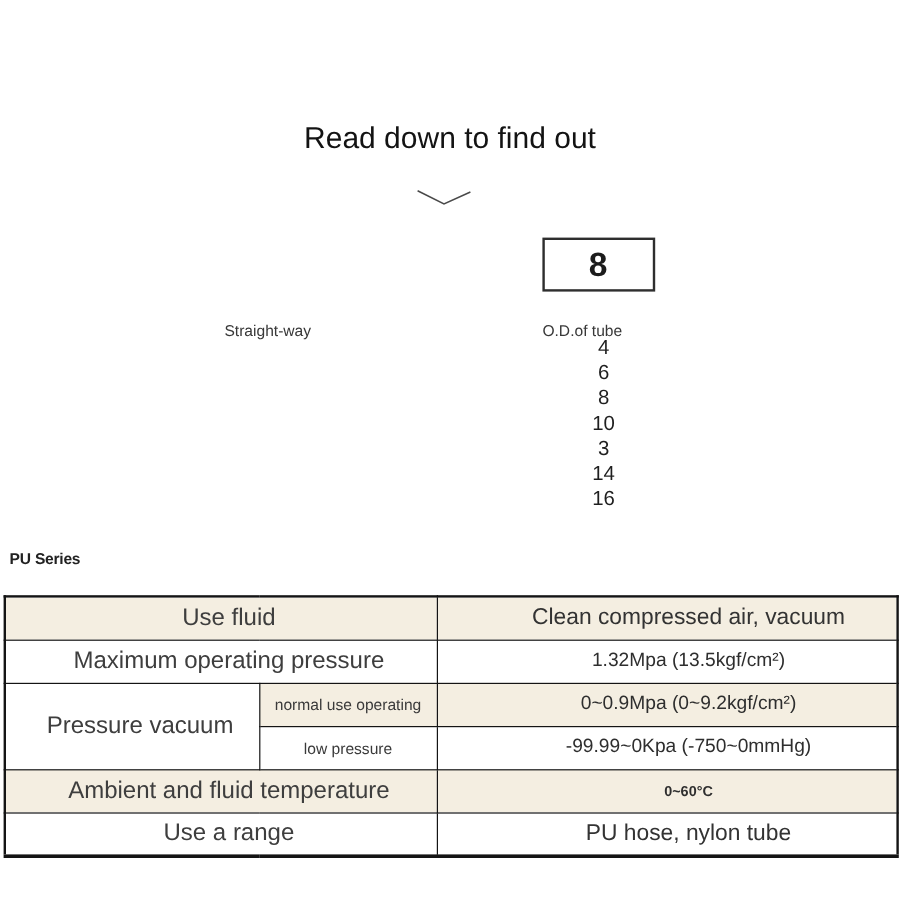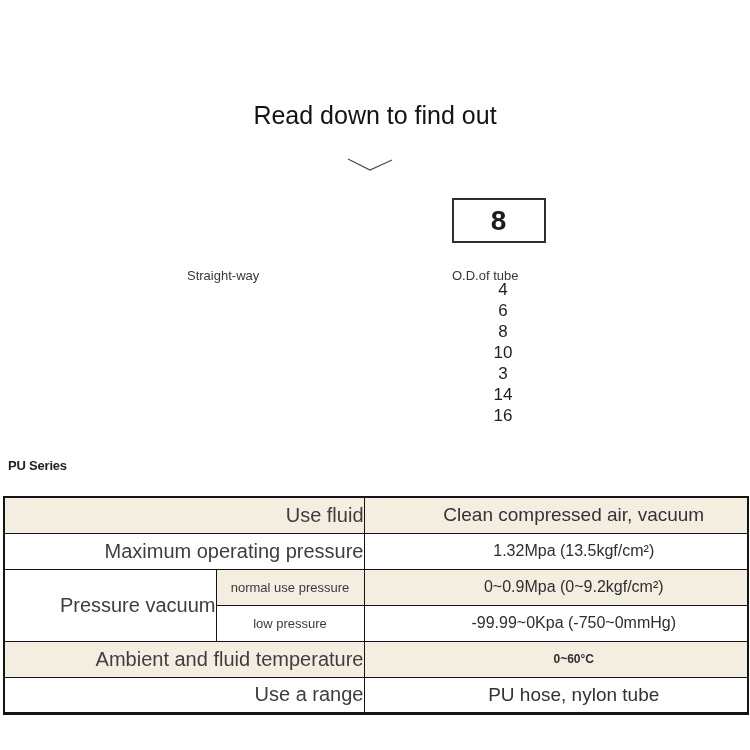--- a/index.html
+++ b/index.html
@@ -96,21 +96,21 @@
     border: 1px solid #141414;
     height: 36px;
     vertical-align: middle;
     overflow: hidden;
     white-space: nowrap;
   }
   td.lbl {
     font-size: 20px;
     color: #3e3e3e;
     padding-left: 13px;
-    text-align: right;
+    text-align: center;
   }
   td.sub {
     font-size: 13px;
     color: #3a3a3a;
     text-align: center;
   }
   td.val { text-align: center; color: #2e2e2e; padding-left: 36px; }
   td.val-lg { font-size: 19px; color: #333333; }
   td.val-md { font-size: 16px; }
   td.val-sm { font-size: 12px; font-weight: bold; }
@@ -156,21 +156,21 @@
       <tr>
         <td class="lbl beige" colspan="2">Use fluid</td>
         <td class="val val-lg beige">Clean compressed air, vacuum</td>
       </tr>
       <tr>
         <td class="lbl" colspan="2">Maximum operating pressure</td>
         <td class="val val-md">1.32Mpa (13.5kgf/cm²)</td>
       </tr>
       <tr>
         <td class="lbl" rowspan="2">Pressure vacuum</td>
-        <td class="sub beige">normal use pressure</td>
+        <td class="sub beige">normal use operating</td>
         <td class="val val-md beige">0~0.9Mpa (0~9.2kgf/cm²)</td>
       </tr>
       <tr>
         <td class="sub">low pressure</td>
         <td class="val val-md">-99.99~0Kpa (-750~0mmHg)</td>
       </tr>
       <tr>
         <td class="lbl beige" colspan="2">Ambient and fluid temperature</td>
         <td class="val val-sm beige">0~60°C</td>
       </tr>

